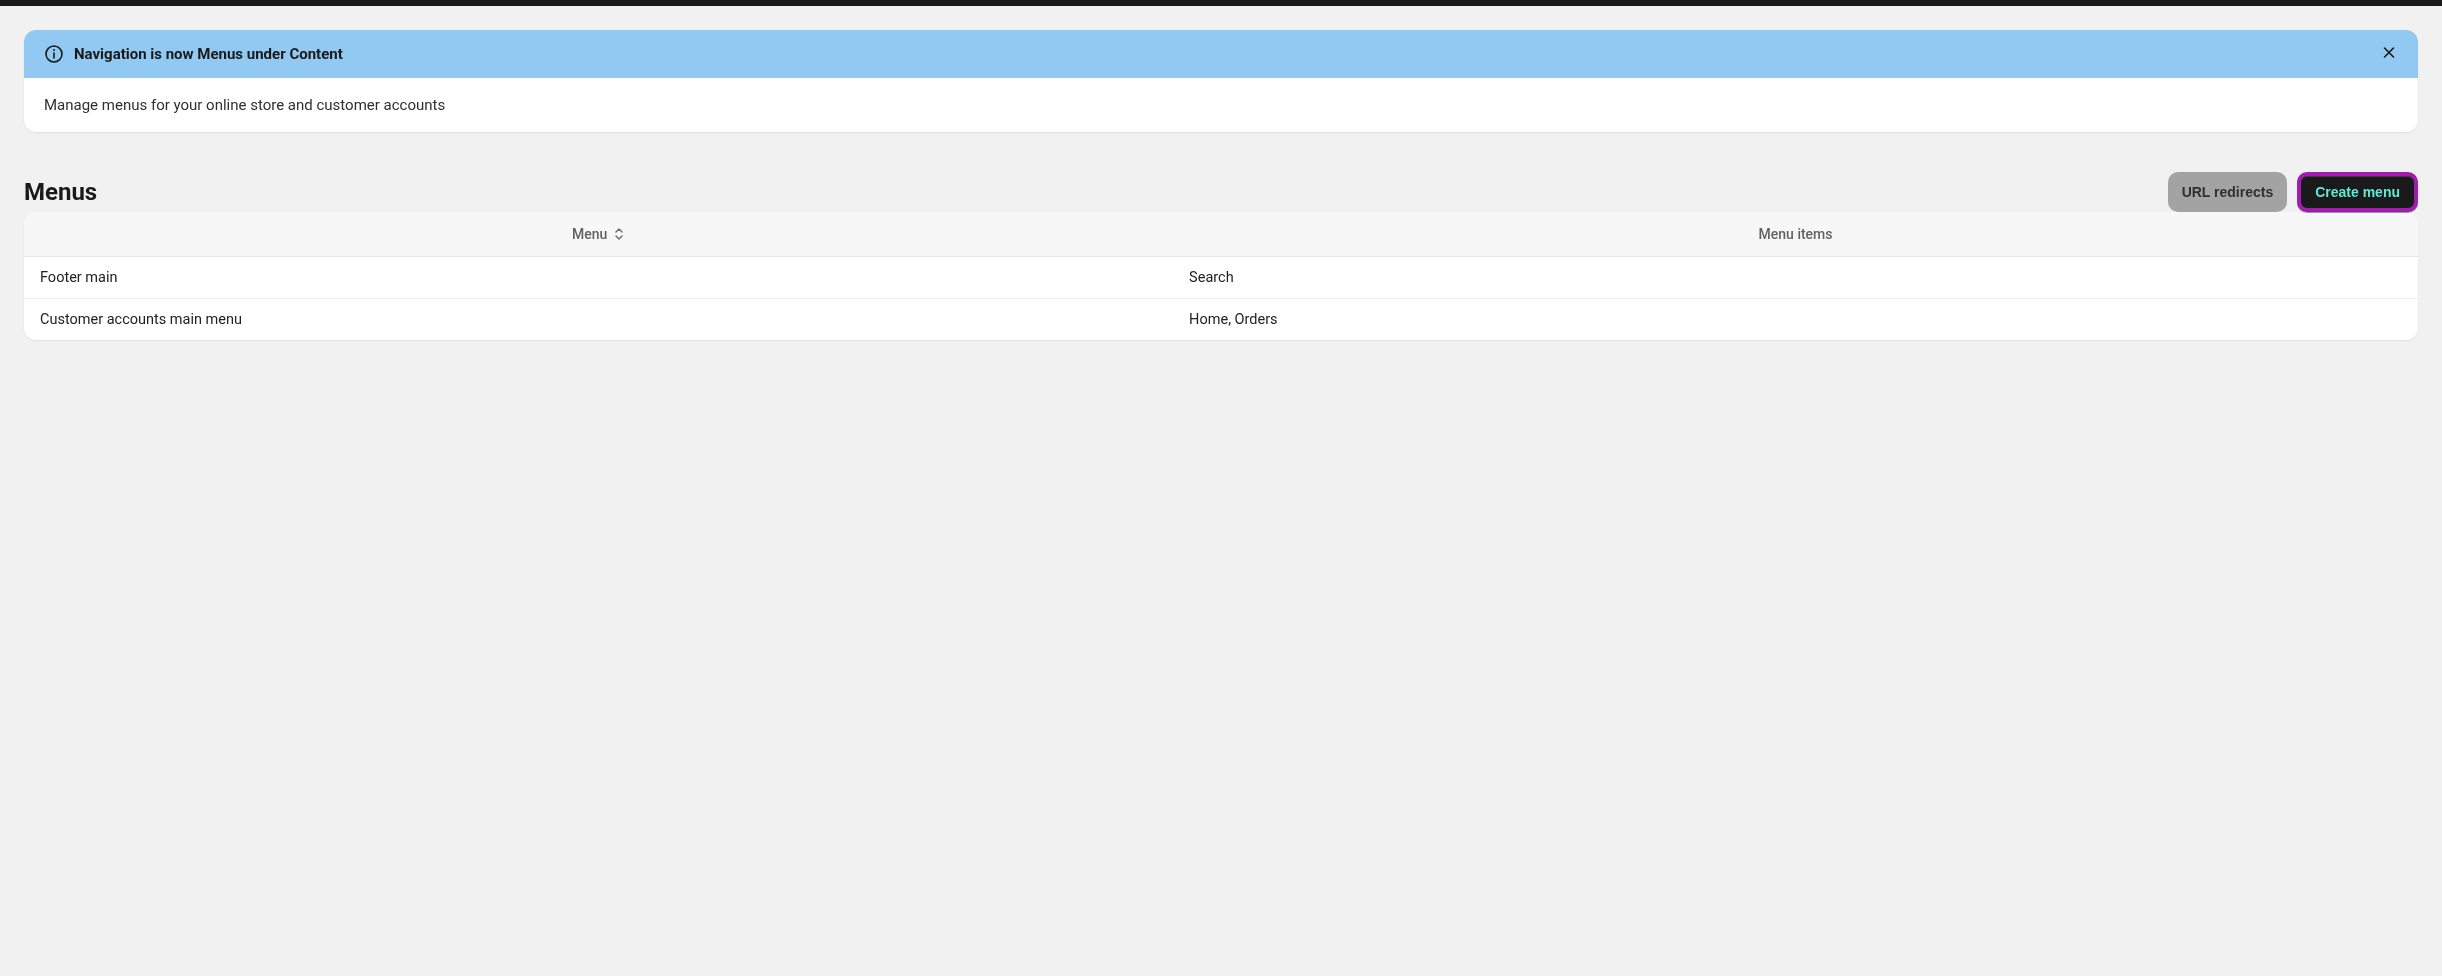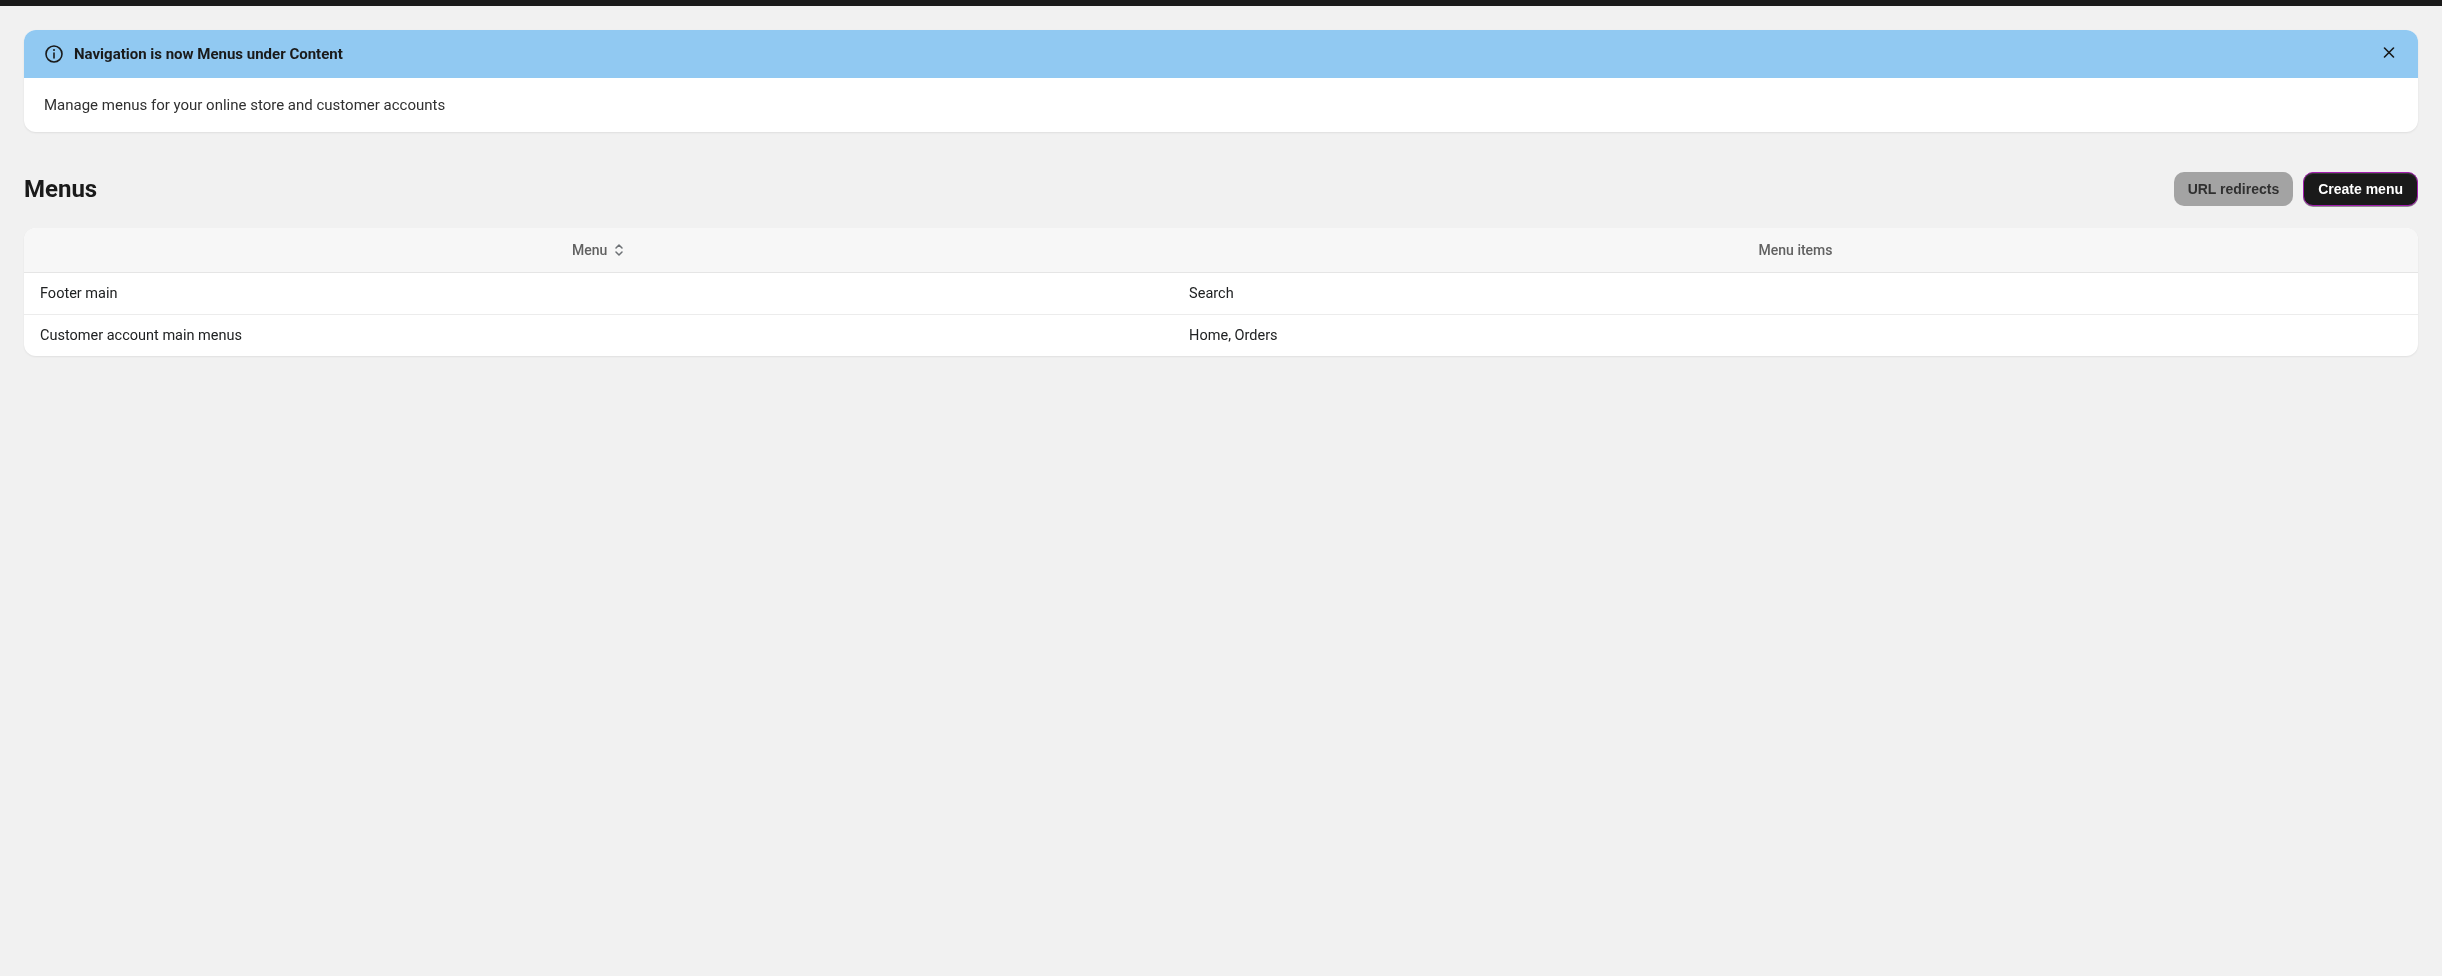--- a/index.html
+++ b/index.html
@@ -63,21 +63,20 @@
     }
     .banner-body {
       padding: 18px 20px;
       font-size: 15px;
       color: #303030;
     }
     .page-header {
       display: flex;
       align-items: center;
       justify-content: space-between;
-      margin-bottom: 22px;
     }
     .page-title {
       font-size: 24px;
       font-weight: 700;
       color: #1a1a1a;
     }
     .page-actions {
       display: flex;
       gap: 10px;
     }
@@ -88,22 +87,22 @@
       border-radius: 10px;
       cursor: pointer;
       border: none;
     }
     .btn-secondary {
       background: #a3a3a3;
       color: #303030;
     }
     .btn-primary {
       background: #1a1a1a;
-      color: #ffffff;
-      border: 1px solid #a21caf;
+      color: #5eead4;
+      border: 4px solid #a21caf;
       box-shadow: 0 1px 0 rgba(0,0,0,0.4), inset 0 1px 0 rgba(255,255,255,0.15);
     }
     .card {
       background: #fff;
       border-radius: 12px;
       box-shadow: 0 1px 2px rgba(0,0,0,0.07);
       overflow: hidden;
     }
     table {
       width: 100%;
@@ -197,20 +196,20 @@
             <span>Menu items</span>
           </th>
         </tr>
       </thead>
       <tbody>
         <tr>
           <td>Footer main</td>
           <td>Search</td>
         </tr>
         <tr>
-          <td>Customer account main menus</td>
+          <td>Customer accounts main menu</td>
           <td>Home, Orders</td>
         </tr>
       </tbody>
     </table>
   </div>
 
 </div>
 
 </body></html>

